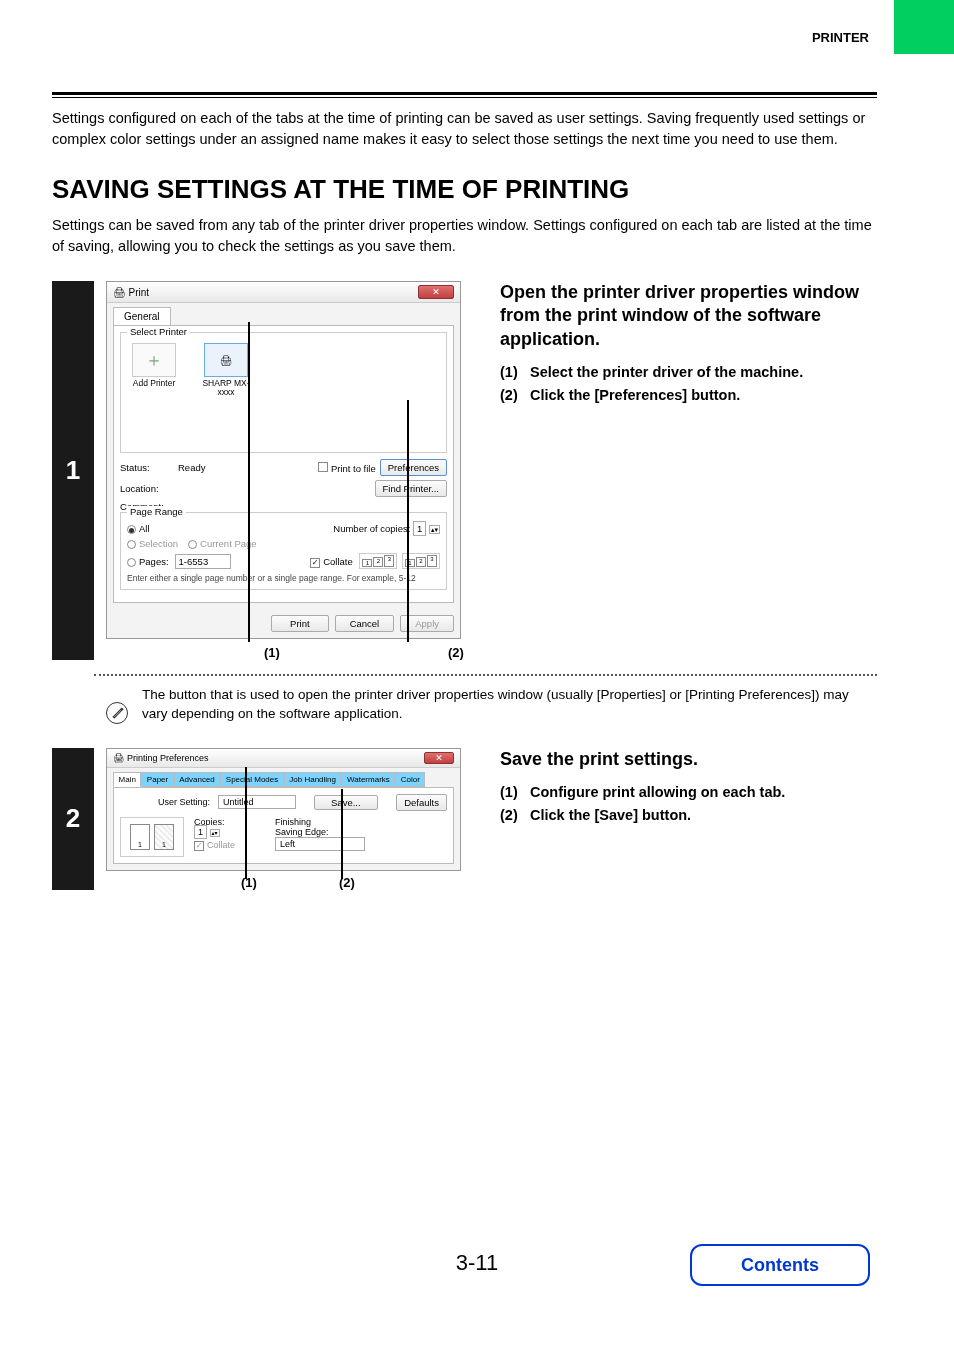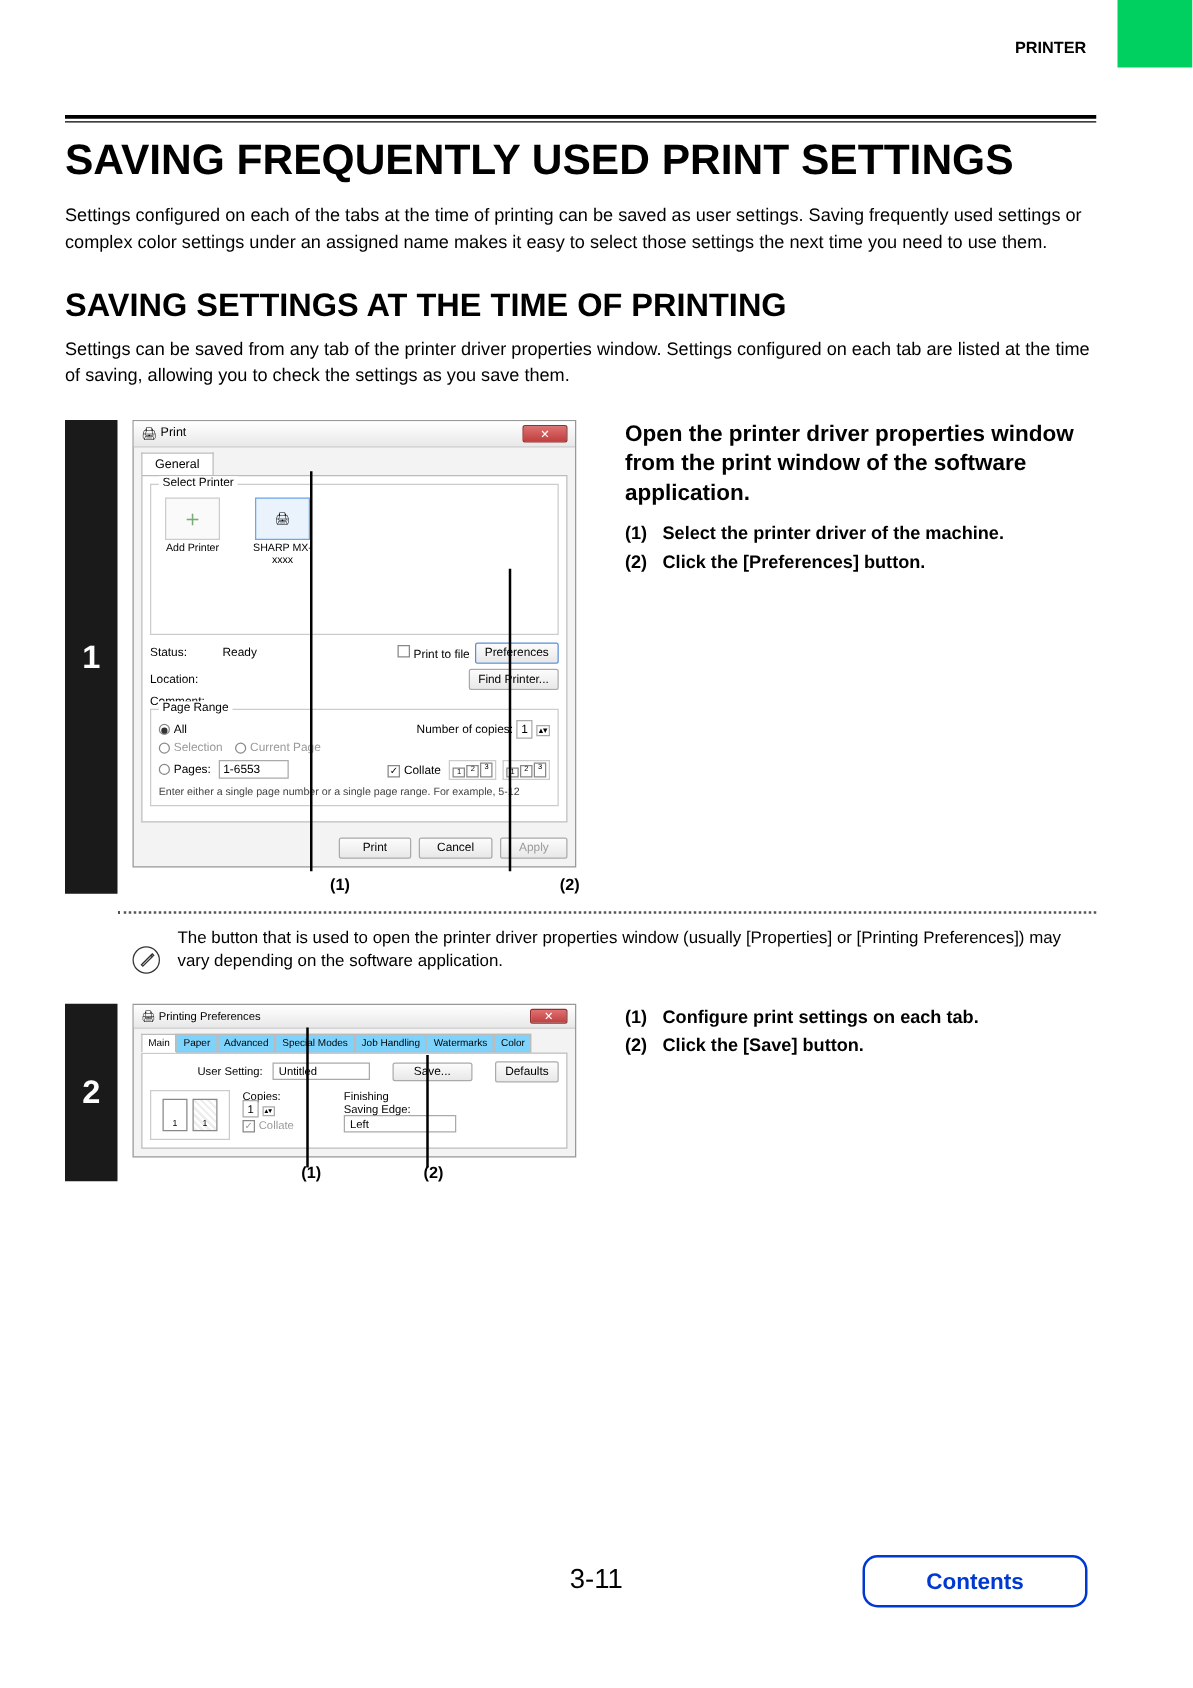--- a/index.html
+++ b/index.html
@@ -353,21 +353,20 @@
 </style>
 </head>
 <body>
 
 <div class="green-bar"></div>
 <div class="header-label">PRINTER</div>
 
 <div class="content">
   <hr class="rule-thick">
   <hr class="rule-thin">
-  <h1>SAVING FREQUENTLY USED PRINT SETTINGS</h1>
   <p class="body-text">Settings configured on each of the tabs at the time of printing can be saved as user settings. Saving frequently used settings or complex color settings under an assigned name makes it easy to select those settings the next time you need to use them.</p>
 
   <h2>SAVING SETTINGS AT THE TIME OF PRINTING</h2>
   <p class="body-text">Settings can be saved from any tab of the printer driver properties window. Settings configured on each tab are listed at the time of saving, allowing you to check the settings as you save them.</p>
 
   <div class="step-container">
     <div class="step-badge">1</div>
     <div class="step-body">
       <div class="figure-col">
 
@@ -532,22 +531,23 @@
           </div>
           <div class="v-line" style="left:138px; top:18px; height:112px;"></div>
           <div class="v-line" style="left:234px; top:40px; height:90px;"></div>
         </div>
         <div class="callout-labels" style="margin-top:4px;">
           <span style="margin-left:135px;">(1)</span>
           <span style="margin-left:82px;">(2)</span>
         </div>
       </div>
       <div class="instr-col">
+        <div class="instr-title">Save the print settings.</div>
         <ul class="instr-list">
-          <li><span class="num">(1)</span><span>Configure print settings on each tab.</span></li>
+          <li><span class="num">(1)</span><span>Configure print allowing on each tab.</span></li>
           <li><span class="num">(2)</span><span>Click the [Save] button.</span></li>
         </ul>
       </div>
     </div>
   </div>
 </div>
 
 <div class="page-num">3-11</div>
 <div class="contents-btn">Contents</div>
 

